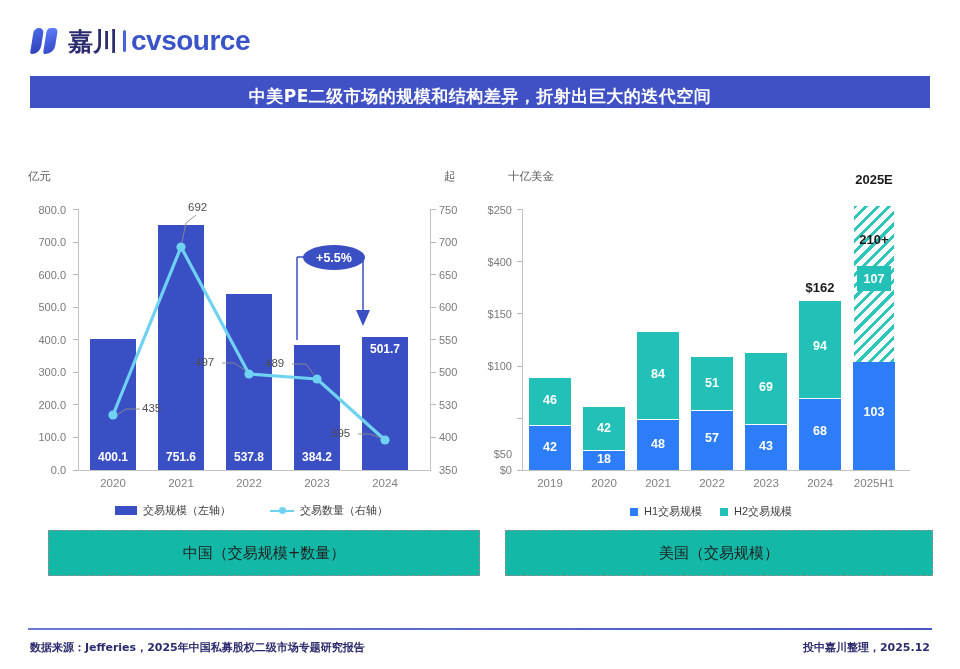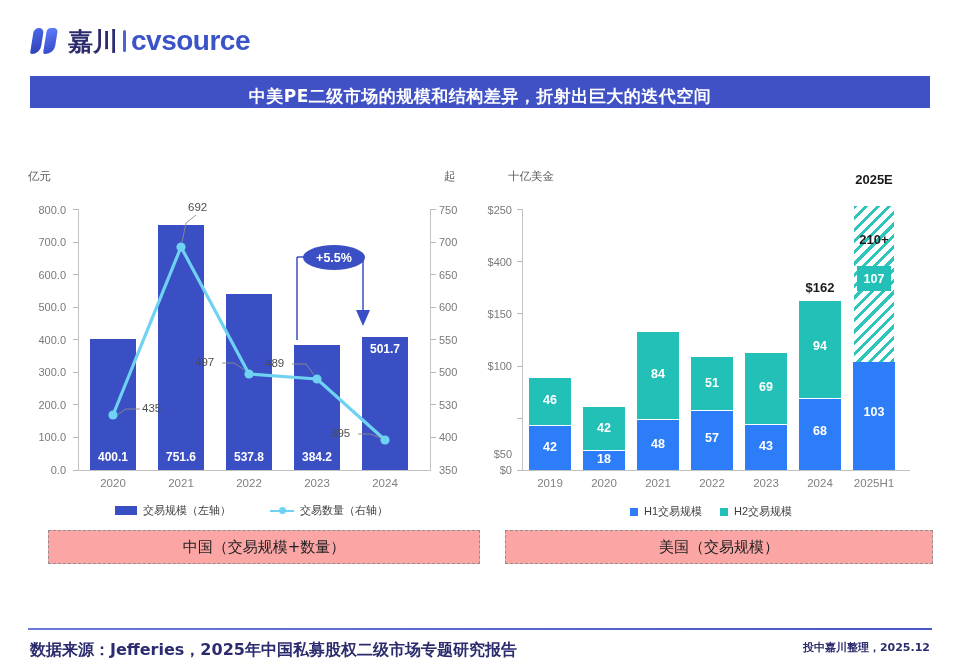--- a/index.html
+++ b/index.html
@@ -76,29 +76,29 @@
   .hatch {
     position:absolute;
     background-image: repeating-linear-gradient(-45deg,
        #2ec5bb 0px, #2ec5bb 3px, #ffffff 3px, #ffffff 8px);
     border:1px solid #ffffff;
   }
   .hatch-chip { position:absolute; background:#22c0b6; display:flex; align-items:center;
       justify-content:center; color:#fff; font-size:12.5px; font-weight:bold; }
 
   
-  .cap-box { position:absolute; height:34px; background:#fca5a5; border:1.5px dashed #8f8f8f;
+  .cap-box { position:absolute; height:46px; background:#14b8a6; border:1.5px dashed #8f8f8f;
       display:flex; align-items:center; justify-content:center; }
   .cap-box span { font-size:15px; color:#1f1f1f; font-weight:500;
       font-family:"DejaVu Sans","Liberation Sans",sans-serif; }
 
   
   .foot-rule { position:absolute; left:28px; top:628px; width:904px; height:1.6px;
       background: linear-gradient(90deg,#6d79d6,#4558c6); }
-  .foot-left { position:absolute; left:30px; top:640px; font-size:16px; font-weight:bold;
+  .foot-left { position:absolute; left:30px; top:640px; font-size:11px; font-weight:bold;
       color:#2b2b6e; font-family:"DejaVu Sans","Liberation Sans",sans-serif; }
   .foot-right { position:absolute; right:30px; top:640px; font-size:11px; font-weight:bold;
       color:#2b2b6e; font-family:"DejaVu Sans","Liberation Sans",sans-serif; }
 </style>
 </head>
 <body>
 
 <div id="page">
 
   <div class="logo">

